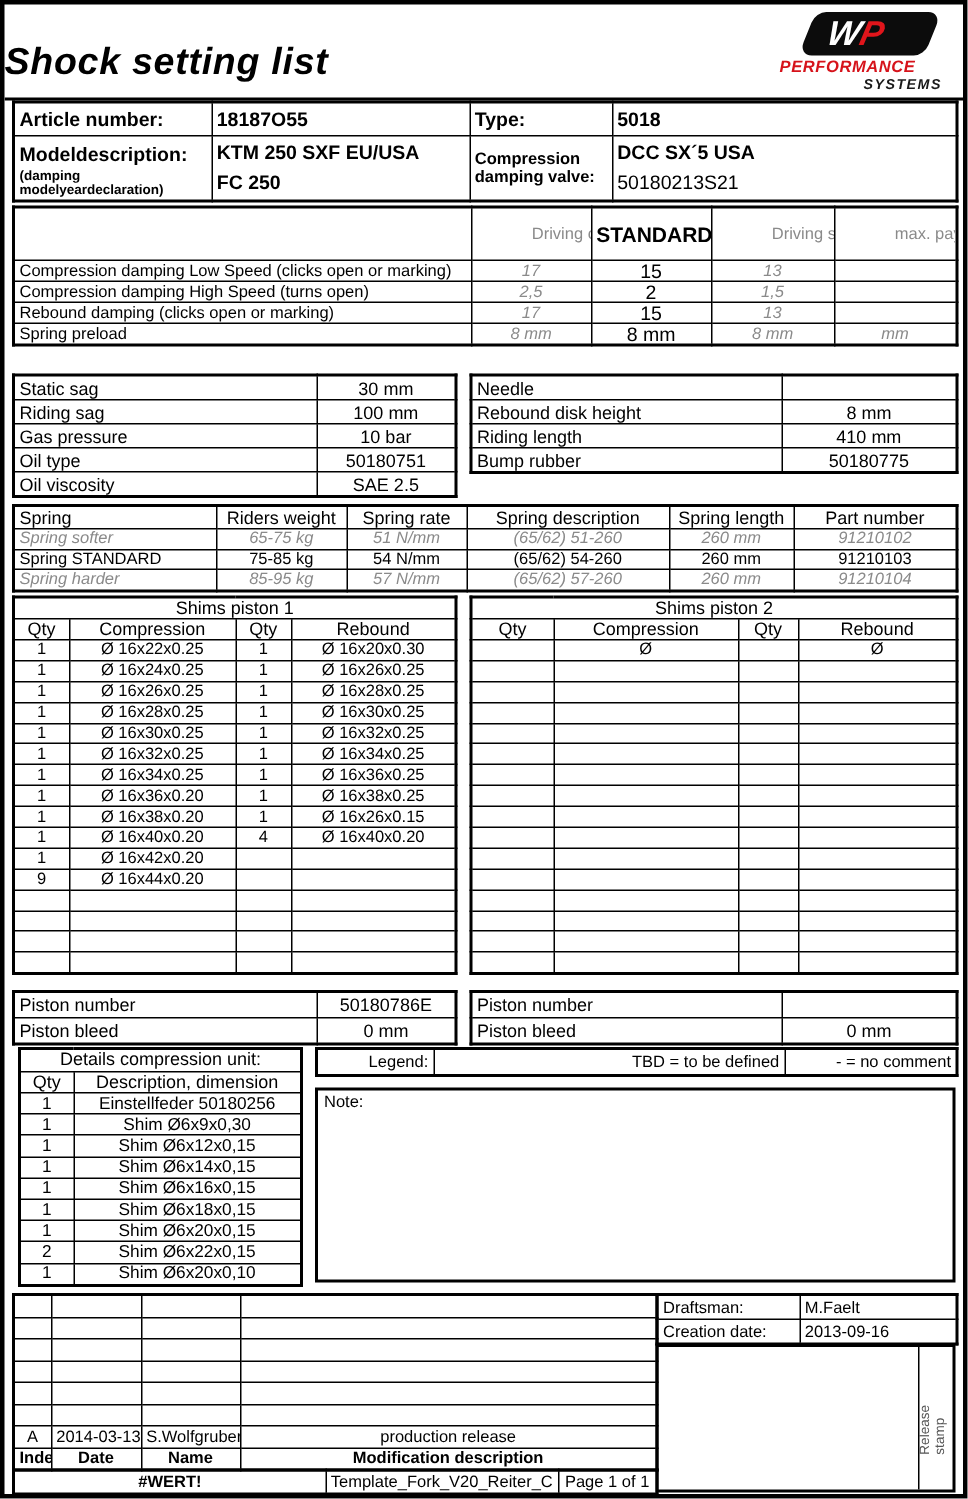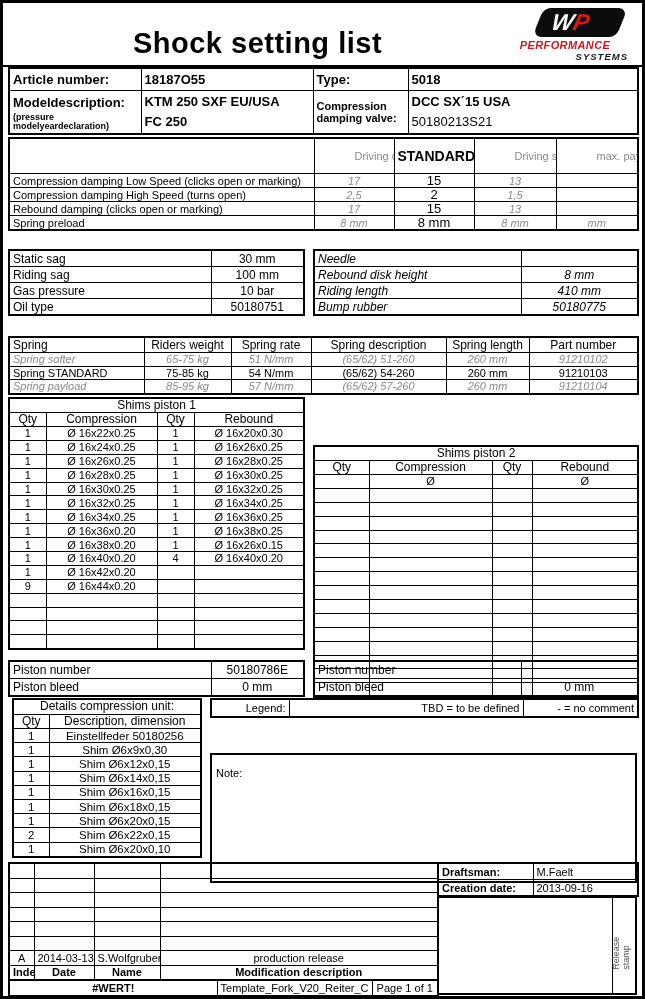--- a/index.html
+++ b/index.html
@@ -1,22 +1,22 @@
 <!DOCTYPE html>
 <html><head>
 <meta charset="utf-8">
 <style>
   html,body{margin:0;padding:0;background:#888;}
   .page{position:relative;width:645px;height:999px;background:#fff;border:3px solid #000;
         box-sizing:border-box;font-family:"Liberation Sans",sans-serif;color:#000;overflow:hidden;}
   .abs{position:absolute;}
   
   .title-band{left:0;top:0;width:639px;height:62px;border-bottom:2px solid #000;}
-  .page-title{position:absolute;left:0;right:130px;top:24px;text-align:center;
-              font-size:29px;font-weight:bold;letter-spacing:.5px;}
+  .page-title{position:absolute;left:0;right:130px;top:24px;
+              font-size:25px;font-weight:bold;letter-spacing:.5px;font-style:italic;}
   
   .logo{right:8px;top:5px;width:132px;height:54px;}
   .logo-badge{position:absolute;left:36px;top:0;width:84px;height:29px;background:#0c0c0c;
               transform:skewX(-22deg);border-radius:7px 9px 7px 9px;}
   .logo-wp{position:absolute;left:14px;top:1px;transform:skewX(10deg);
            font-weight:bold;font-style:italic;font-size:23px;line-height:27px;color:#fff;}
   .logo-wp .p{color:#e0151b;}
   .logo-l1{position:absolute;left:0;top:31px;width:126px;text-align:center;color:#d6131b;
            font-style:italic;font-weight:bold;font-size:11px;letter-spacing:.4px;}
   .logo-l2{position:absolute;left:0;top:43px;width:126px;text-align:right;color:#191919;
@@ -49,28 +49,28 @@
   .shims .ttl{font-size:12px;height:13px;}
   .shims th{font-size:12px;height:13px;}
   .shims td{height:12.9px;line-height:12px;}
   
   .piston td{height:16px;line-height:15px;font-size:12px;}
   
   .details .ttl,.details th{font-size:12px;height:13.5px;}
   .details td{height:13.2px;line-height:12px;font-size:11.5px;}
   
   .legend td{height:16px;line-height:15px;text-align:right;}
-  .note-box{border:2px solid #000;box-sizing:border-box;font-size:11px;padding:12px 4px;margin-top:28px;}
+  .note-box{border:2px solid #000;box-sizing:border-box;font-size:11px;padding:2px 4px;}
   
   .foot td{height:13.5px;line-height:12.5px;}
   .foot td.hb{font-weight:bold;}
   .wert td{height:14px;line-height:13px;}
   .wert .hb{font-weight:bold;}
   .draft td{height:15px;line-height:14px;text-align:left;}
-  .draft td.hb{font-weight:bold;}
+  .draft td.hb{font-weight:normal;}
   .stamp-box{border:2px solid #000;box-sizing:border-box;}
   .stamp-div{position:absolute;left:173px;top:0;bottom:0;border-left:1px solid #000;}
   .stamp-text{position:absolute;right:4px;top:50%;transform:translateY(-50%) rotate(180deg);
               writing-mode:vertical-rl;font-size:9px;color:#555;}
 </style>
 </head>
 <body>
 
 <div class="page">
 
@@ -95,33 +95,33 @@
     <tbody>
         <tr>
       <td>Article number:</td>
       <td>18187O55</td>
       <td>Type:</td>
       <td>5018</td>
     </tr>
     <tr>
       <td class="tall">
         <div>Modeldescription:</div>
-        <div class="sub">(pressure</div>
+        <div class="sub">(damping</div>
         <div class="sub">modelyeardeclaration)</div>
       </td>
       <td class="tall">
         <div>KTM 250 SXF EU/USA</div>
         <div>FC 250</div>
       </td>
       <td class="tall two">
         <div>Compression</div>
         <div>damping valve:</div>
       </td>
       <td class="tall">
-        <div>DCC SX´15 USA</div>
+        <div>DCC SX´5 USA</div>
         <div style="font-weight:normal">50180213S21</div>
       </td>
     </tr>
   </tbody>
     </table>
 
   <table class="abs damp tb2" style="left:5px;top:134px;width:629px;">
     <colgroup>
         <col style="width:305px">
         <col style="width:80px">
@@ -185,23 +185,27 @@
           <td class="val">100 mm</td>
         </tr>
         <tr>
           <td class="lbl">Gas pressure</td>
           <td class="val">10 bar</td>
         </tr>
         <tr>
           <td class="lbl">Oil type</td>
           <td class="val">50180751</td>
         </tr>
+        <tr>
+          <td class="lbl">Oil viscosity</td>
+          <td class="val">SAE 2.5</td>
+        </tr>
       </tbody>
   </table>
-  <table class="abs sag tb2" style="left:310px;top:246px;width:324px;font-style:italic;">
+  <table class="abs sag tb2" style="left:310px;top:246px;width:324px;">
     <colgroup>
         <col style="width:207px">
         <col style="width:117px">
       </colgroup>
     <tbody>
         <tr>
           <td class="lbl">Needle</td>
           <td class="val"></td>
         </tr>
         <tr>
@@ -249,21 +253,21 @@
         </tr>
         <tr>
           <td class="lbl">Spring STANDARD</td>
           <td>75-85 kg</td>
           <td>54 N/mm</td>
           <td>(65/62) 54-260</td>
           <td>260 mm</td>
           <td>91210103</td>
         </tr>
         <tr class="muted">
-          <td class="lbl">Spring payload</td>
+          <td class="lbl">Spring harder</td>
           <td>85-95 kg</td>
           <td>57 N/mm</td>
           <td>(65/62) 57-260</td>
           <td>260 mm</td>
           <td>91210104</td>
         </tr>
       </tbody>
   </table>
 
   <table class="abs shims tb2" style="left:5px;top:394px;width:295px;">
@@ -377,21 +381,21 @@
         </tr>
         <tr>
           <td></td>
           <td></td>
           <td></td>
           <td></td>
         </tr>
       </tbody>
   </table>
 
-  <table class="abs shims tb2" style="left:310px;top:394px;width:324px;margin-top:48px;">
+  <table class="abs shims tb2" style="left:310px;top:394px;width:324px;">
     <colgroup>
         <col style="width:55px">
         <col style="width:123px">
         <col style="width:40px">
         <col style="width:106px">
       </colgroup>
     <thead>
       <tr>
           <th class="ttl" colspan="4">Shims piston 2</th>
         </tr>

